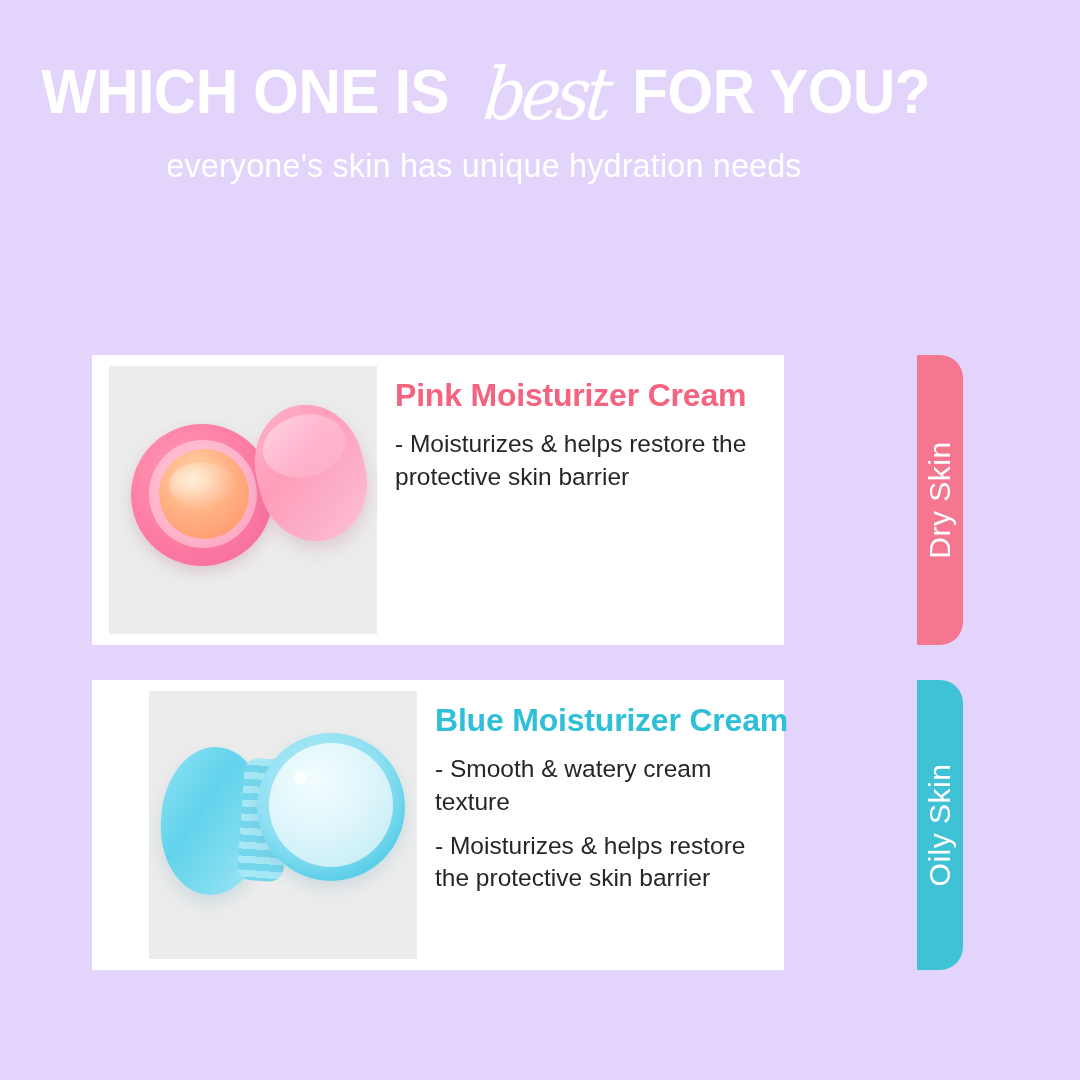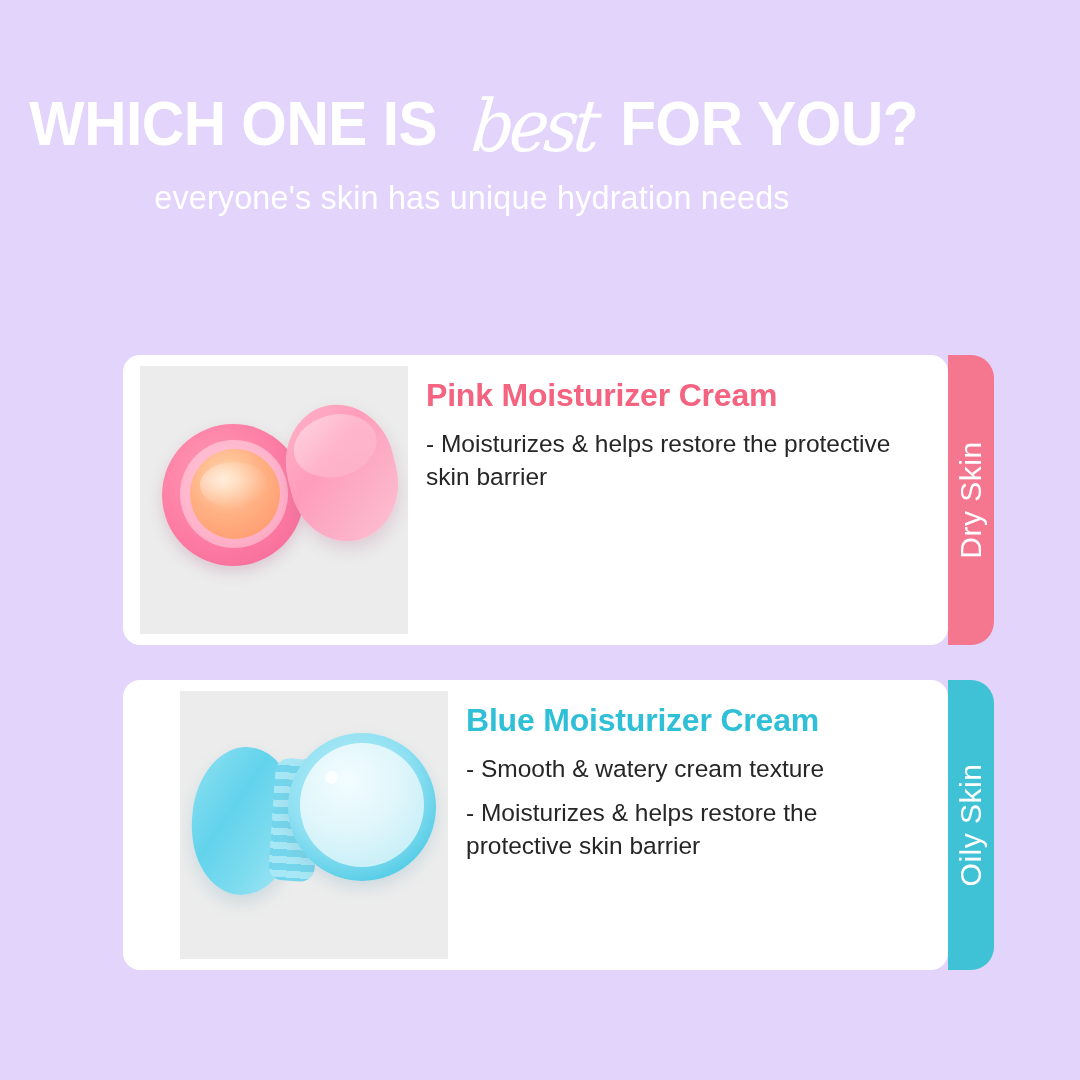--- a/index.html
+++ b/index.html
@@ -12,23 +12,23 @@
     background: #e3d4fb;
     font-family: "Liberation Sans", sans-serif;
     overflow: hidden;
     position: relative;
   }
 
   
   .header {
     position: absolute;
     top: 0;
-    left: 0;
+    left: 12px;
     width: 944px;
-    padding-top: 84px;
+    padding-top: 52px;
     text-align: center;
   }
   .headline {
     display: flex;
     align-items: baseline;
     justify-content: center;
     white-space: nowrap;
     color: #ffffff;
     line-height: 1;
   }
@@ -60,26 +60,25 @@
     font-family: "Liberation Sans Narrow", "Liberation Sans", sans-serif;
     font-size: 34px;
     font-weight: 400;
     letter-spacing: 0.2px;
     transform: scaleX(0.95);
   }
 
   
   .card {
     position: absolute;
-    left: 123px;
-    width: 825px;
+    left: 92px;
+    width: 692px;
     background: #ffffff;
     display: flex;
     box-sizing: border-box;
-    border-radius: 17px;
   }
   #card-pink { top: 355px; height: 290px; }
   #card-blue { top: 680px; height: 290px; padding-left: 40px; }
 
   .thumb {
     width: 268px;
     height: 268px;
     margin: 11px 0 0 17px;
     flex: 0 0 auto;
     position: relative;

